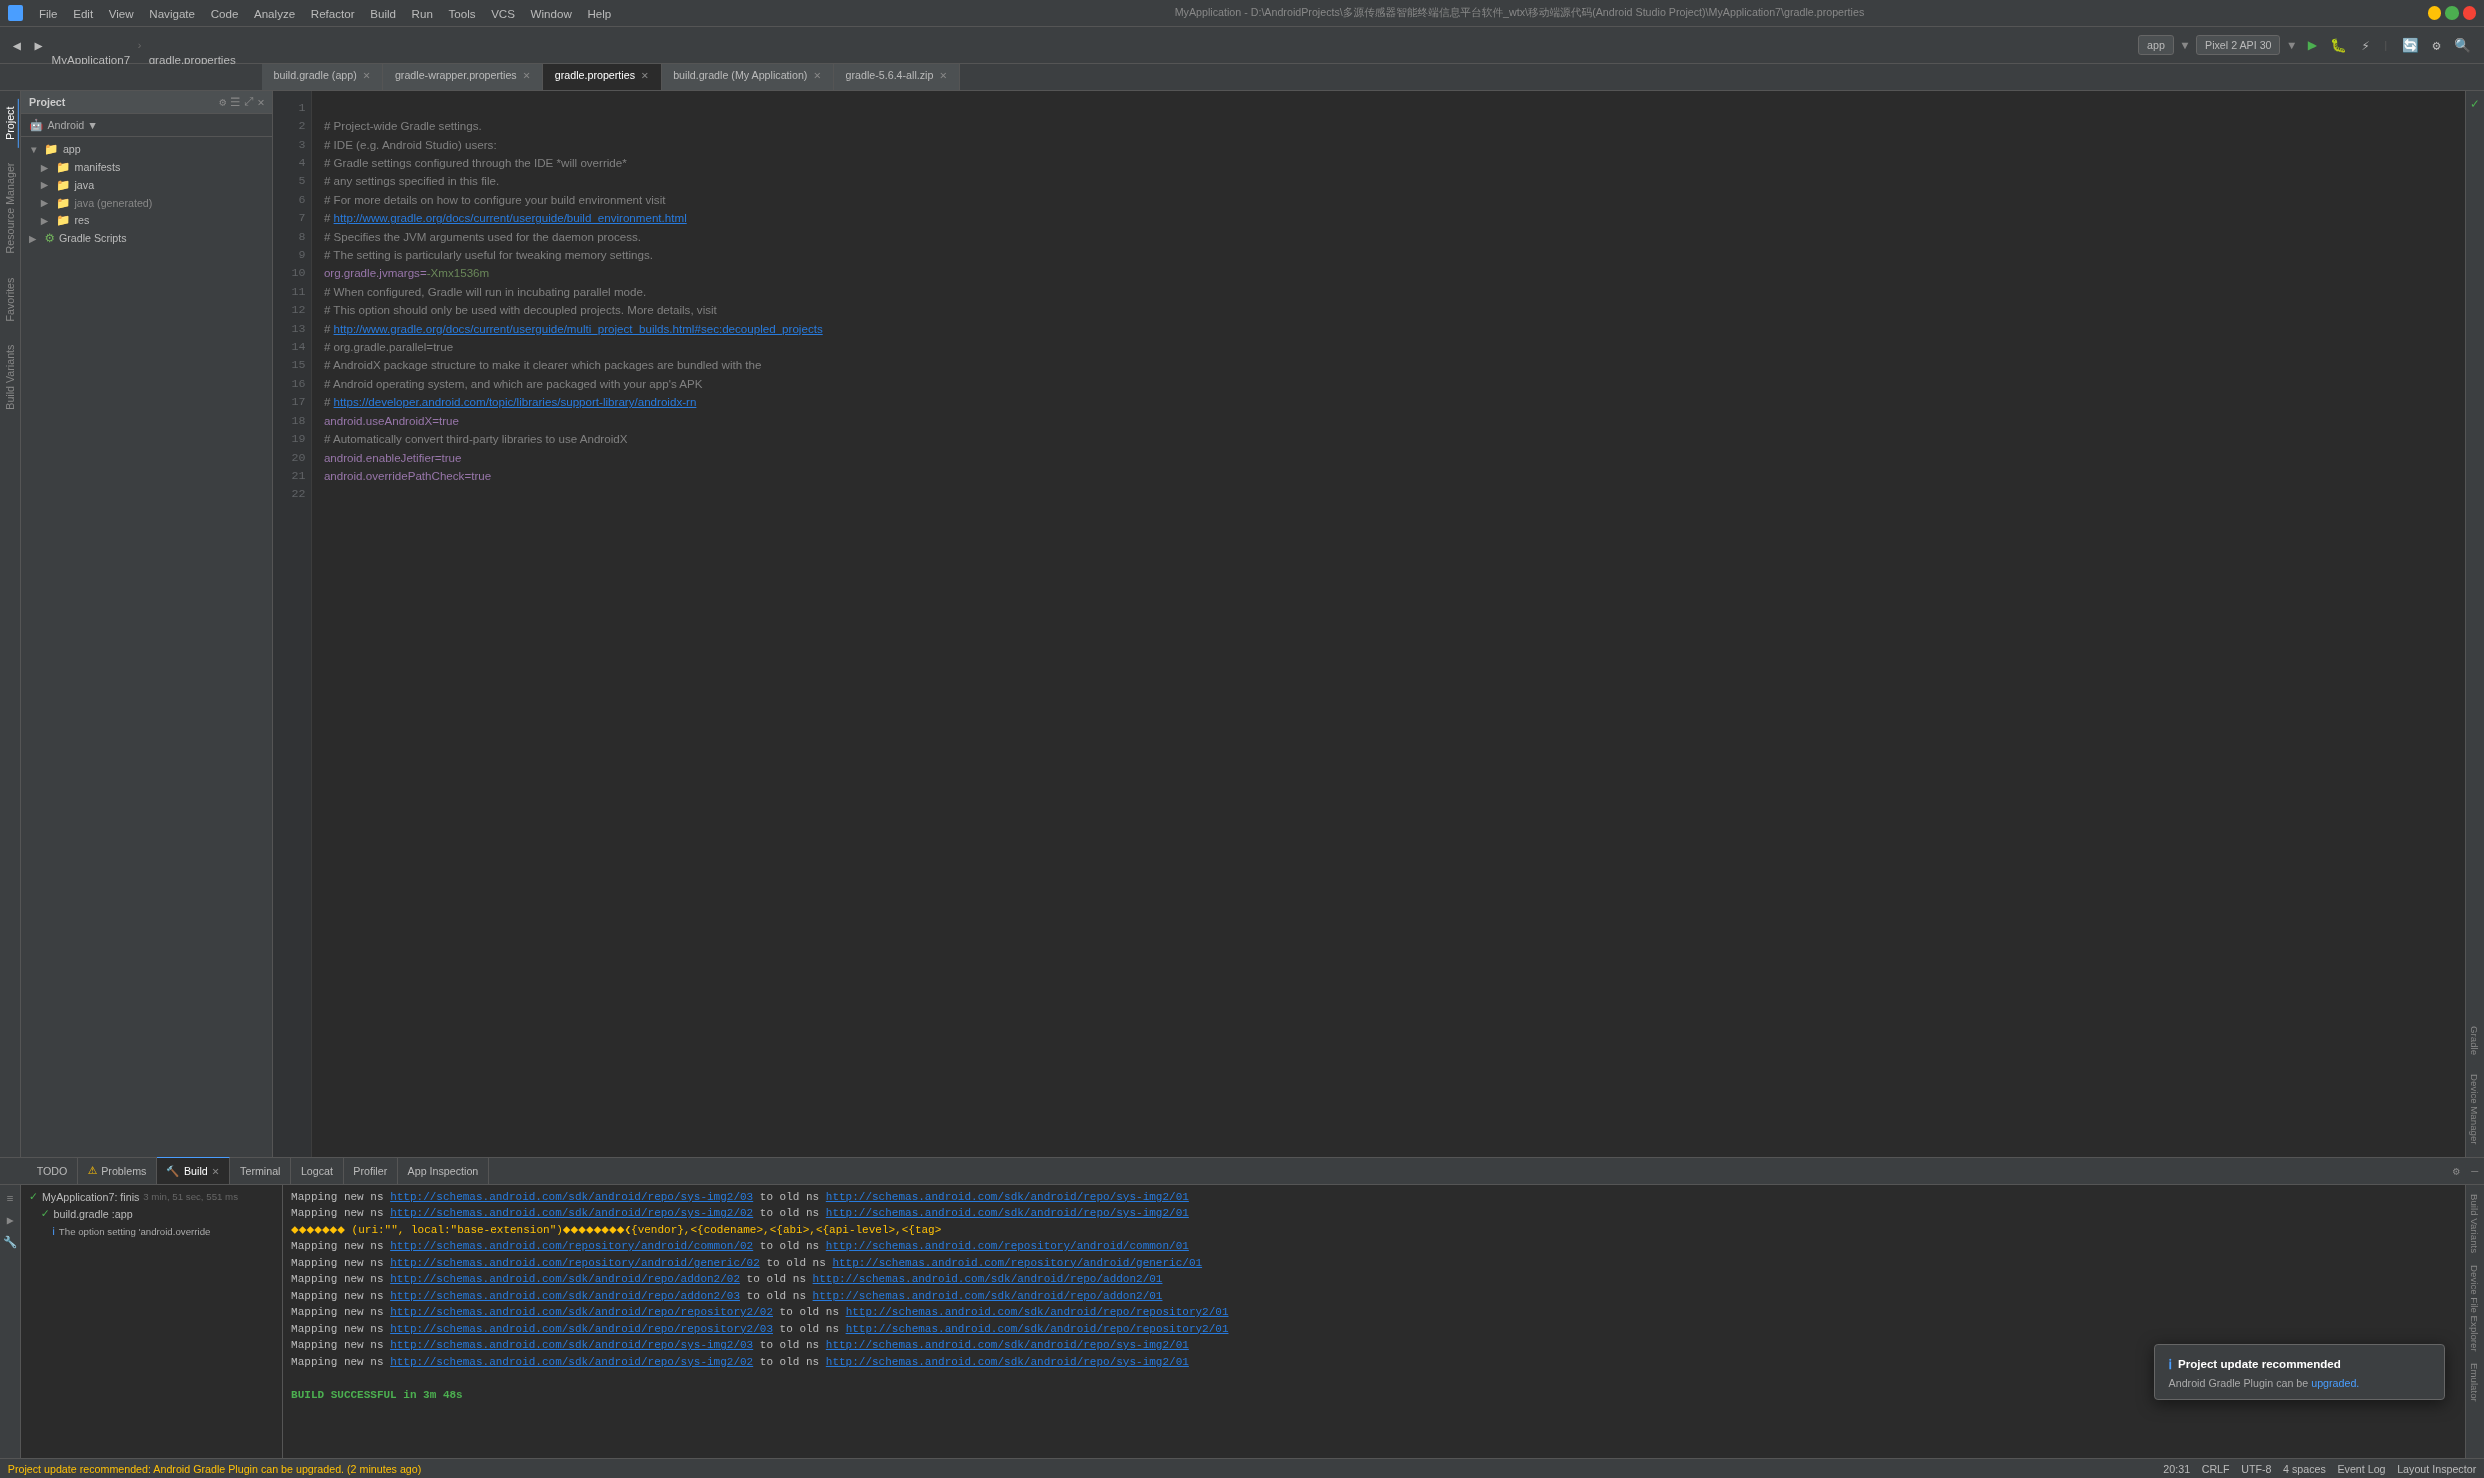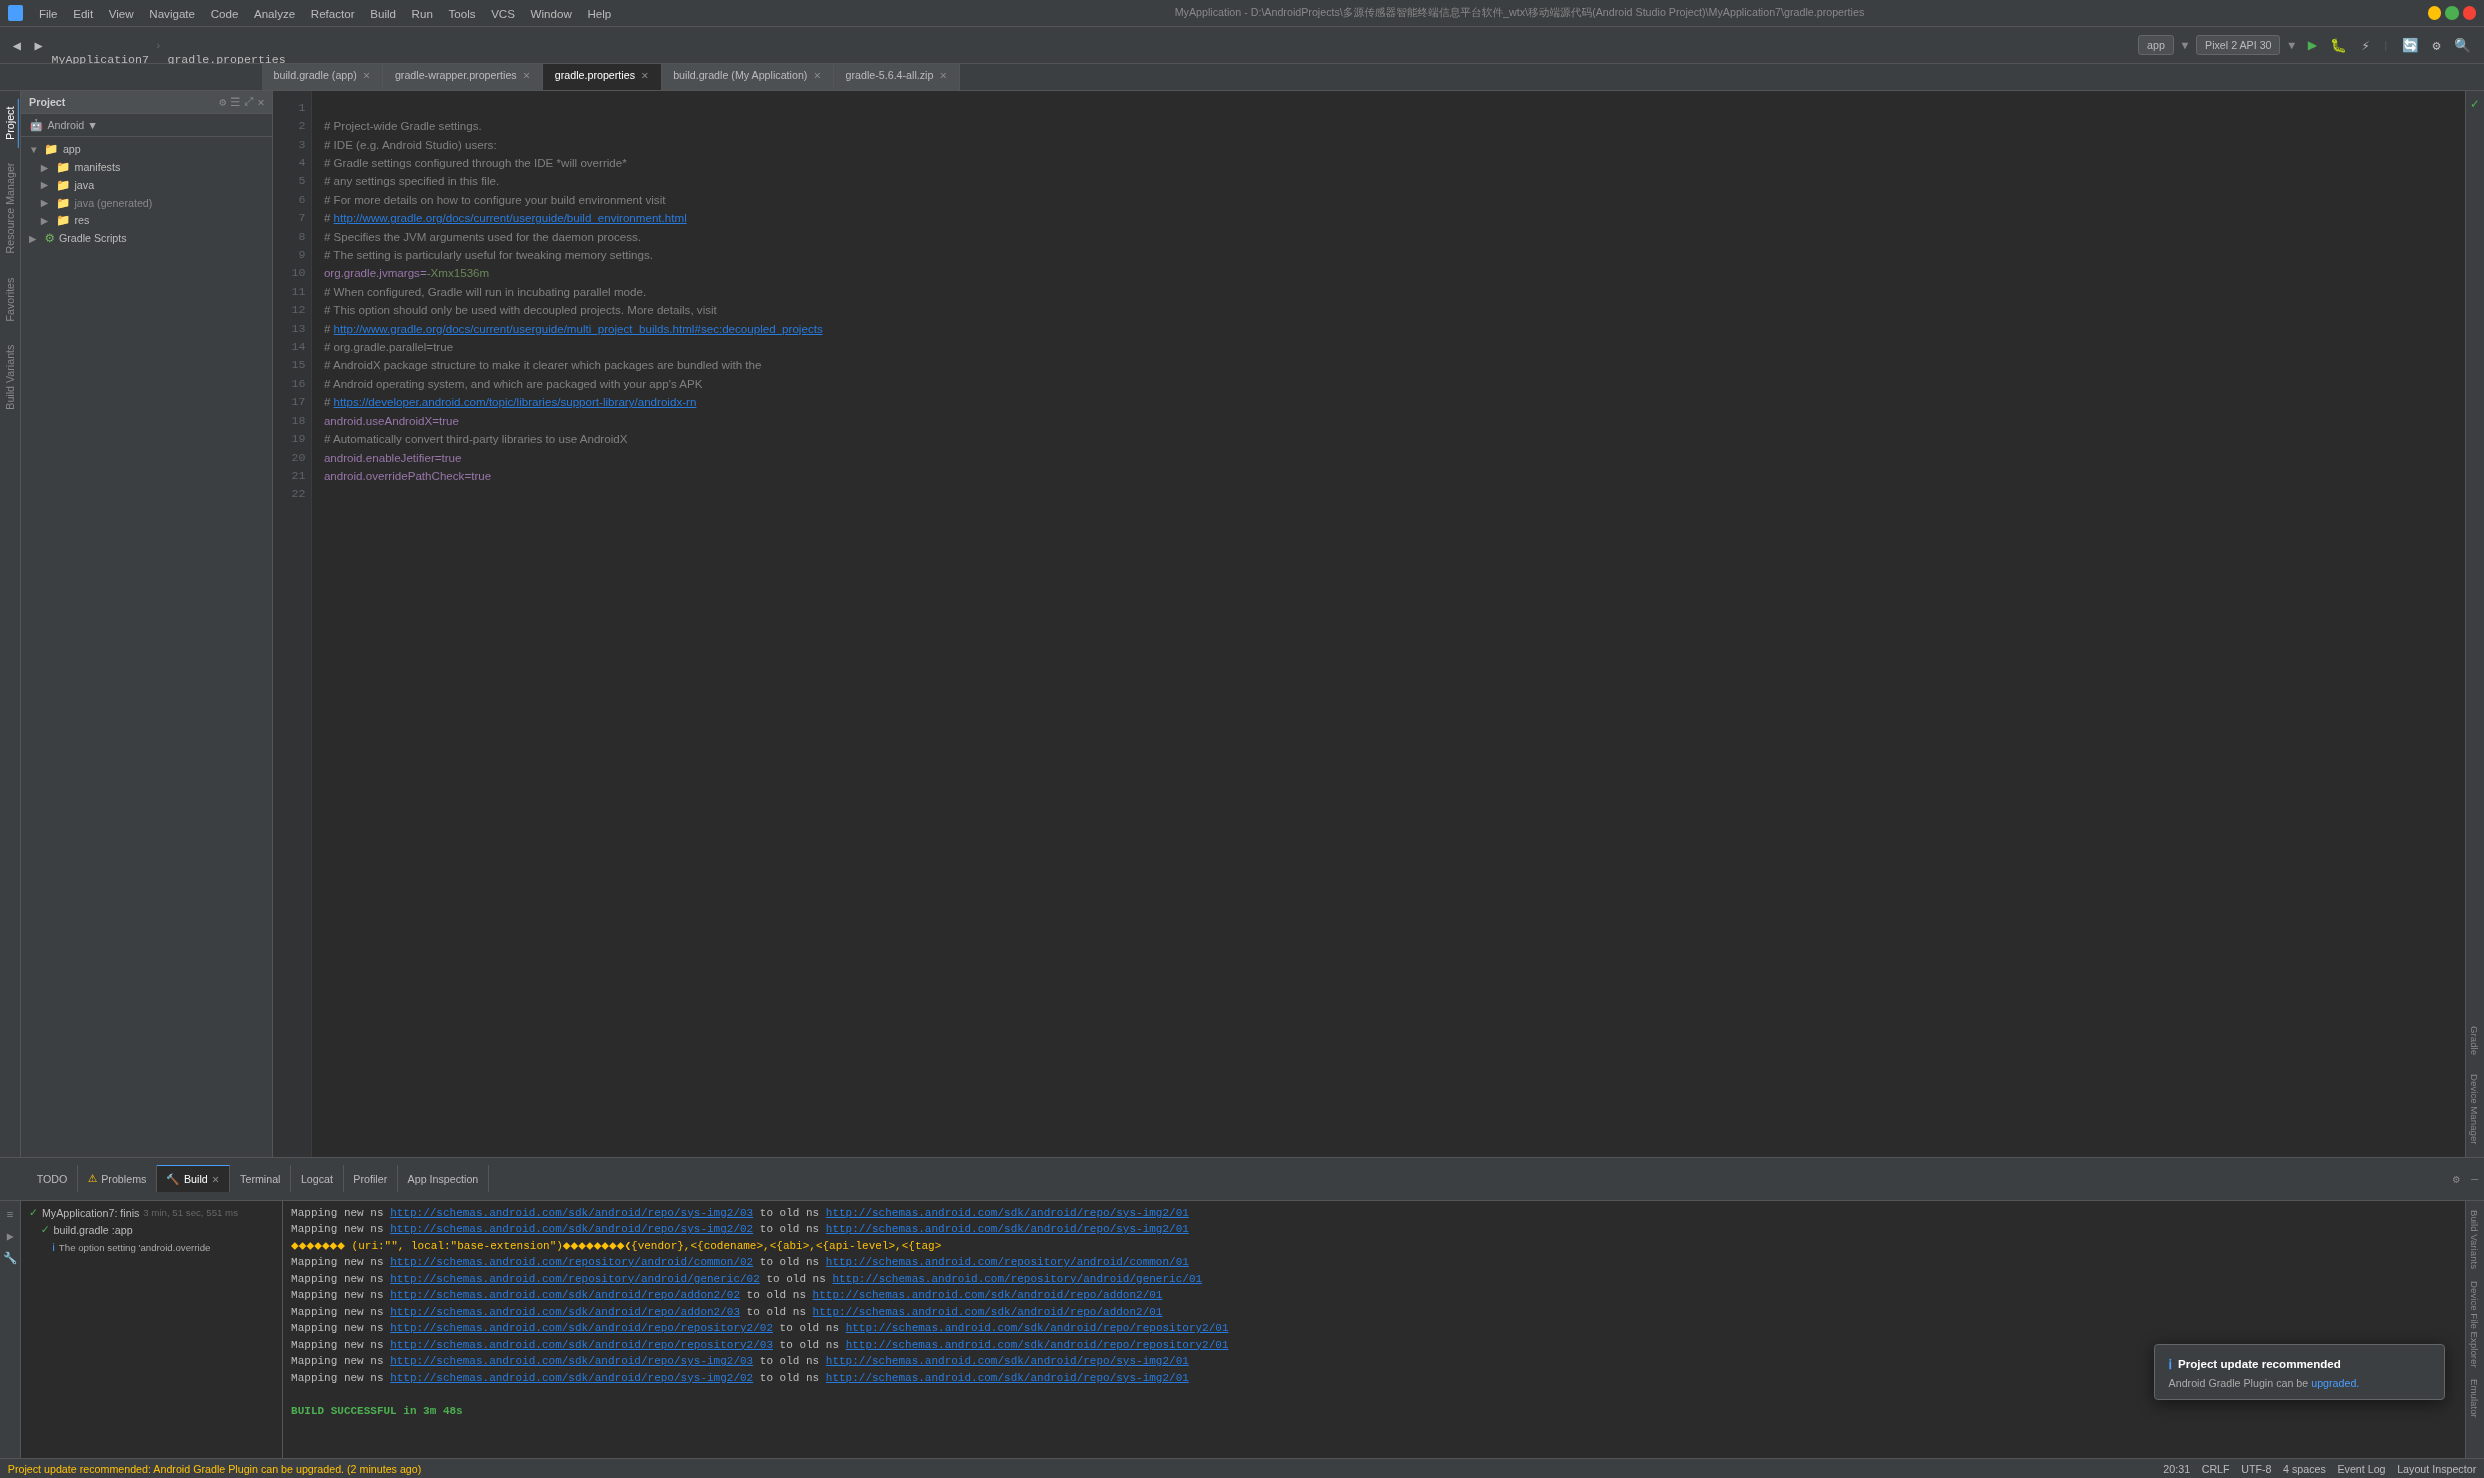--- a/index.html
+++ b/index.html
@@ -68,21 +68,21 @@
       display: flex;
       align-items: center;
       height: 37px;
       padding: 0 7.8px;
       border-bottom: 1px solid #555;
       flex-shrink: 0;
       gap: 3.9px;
     }
     .breadcrumb-item {
       color: #bbb;
-      font-family: Liberation Mono, monospace;
+      font-family: Liberation Sans, sans-serif;
       font-size: 11.6px;
       margin-top: 28px;
     }
     .breadcrumb-sep { color: #666; margin: 0 1.9px; }
     .toolbar-spacer { flex: 1; }
     .toolbar-btn {
       background: #4c5052;
       border: 1px solid #666;
       color: #bbb;
       padding: 2.9px 7.8px;
@@ -278,21 +278,21 @@
       border-top: 1px solid #555;
       display: flex;
       flex-direction: column;
       flex-shrink: 0;
     }
 
     #bottom-tabs {
       background: #3c3f41;
       display: flex;
       align-items: center;
-      height: 43px;
+      height: 27px;
       border-bottom: 1px solid #555;
       padding-left: 27px;
     }
     .bottom-tab {
       color: #bbb;
       padding: 3.9px 9.7px;
       cursor: pointer;
       font-size: 10.7px;
       font-family: Arial, sans-serif;
       display: flex;

